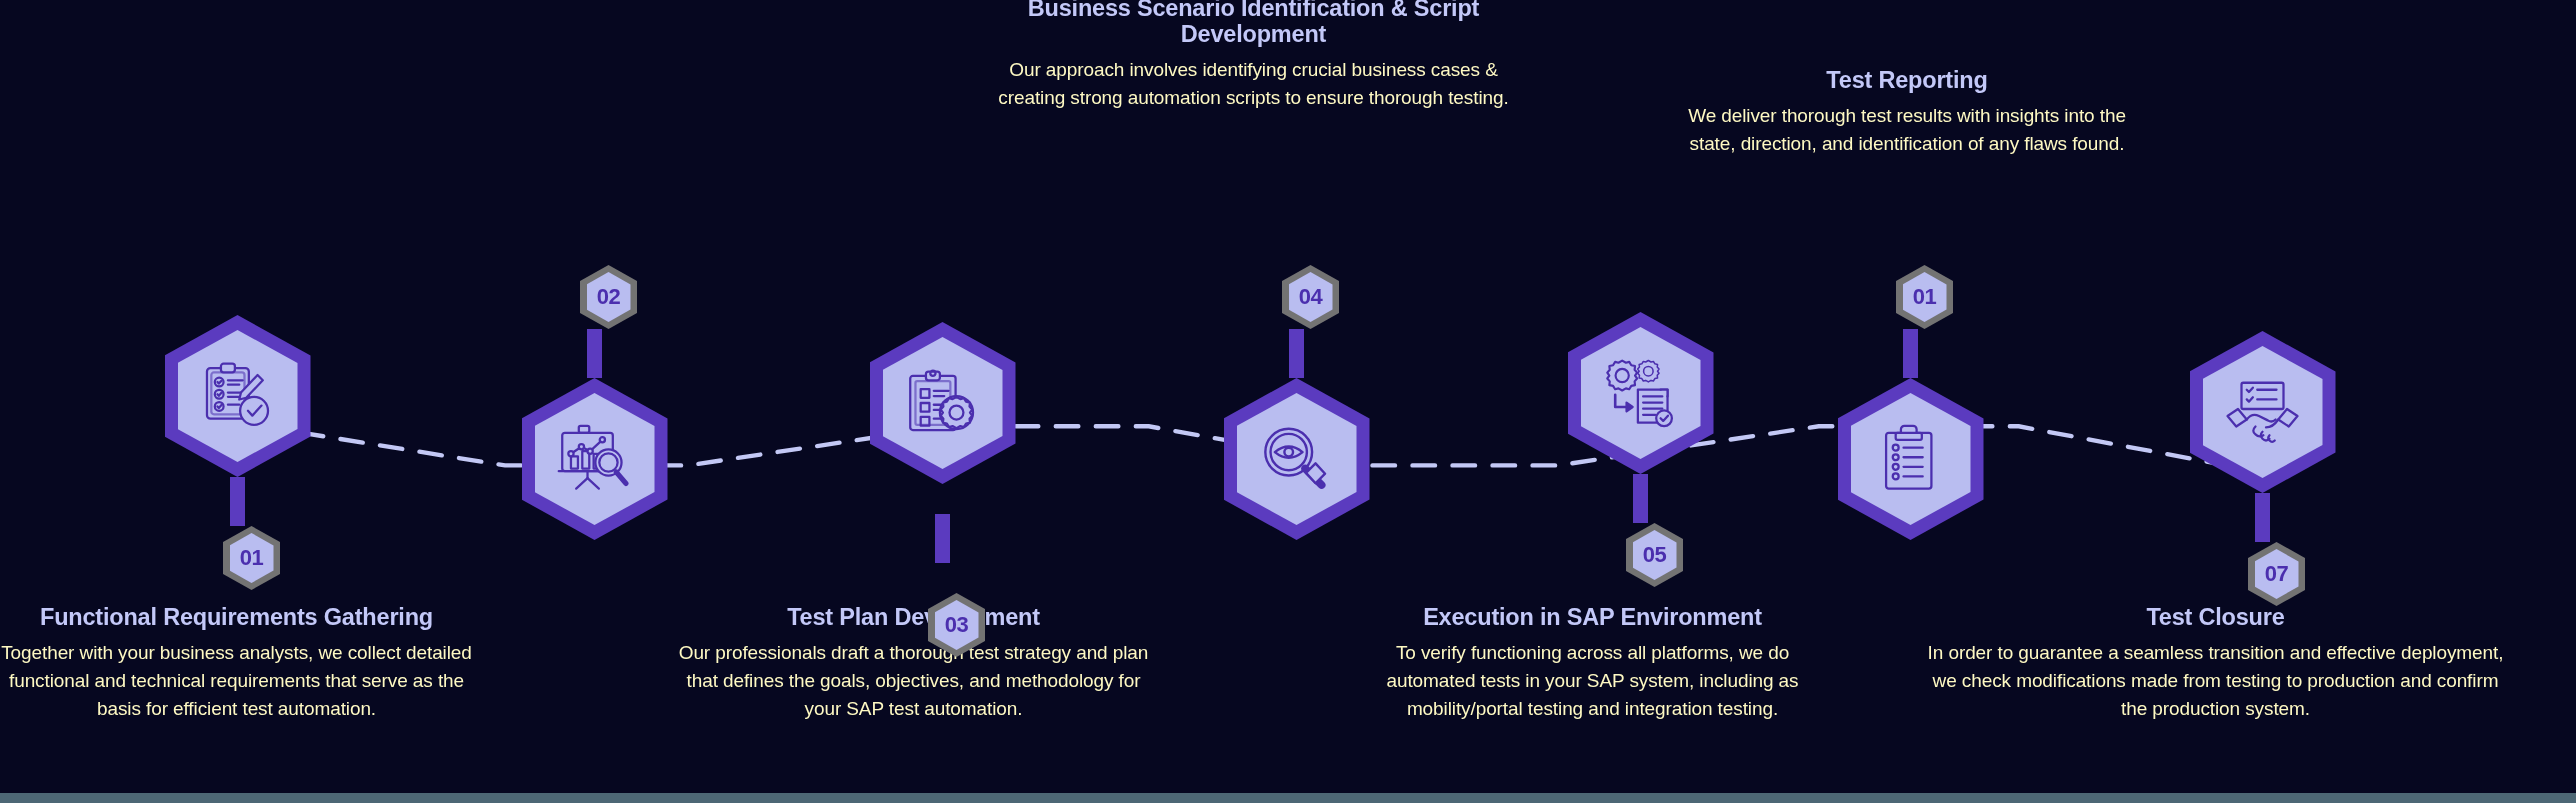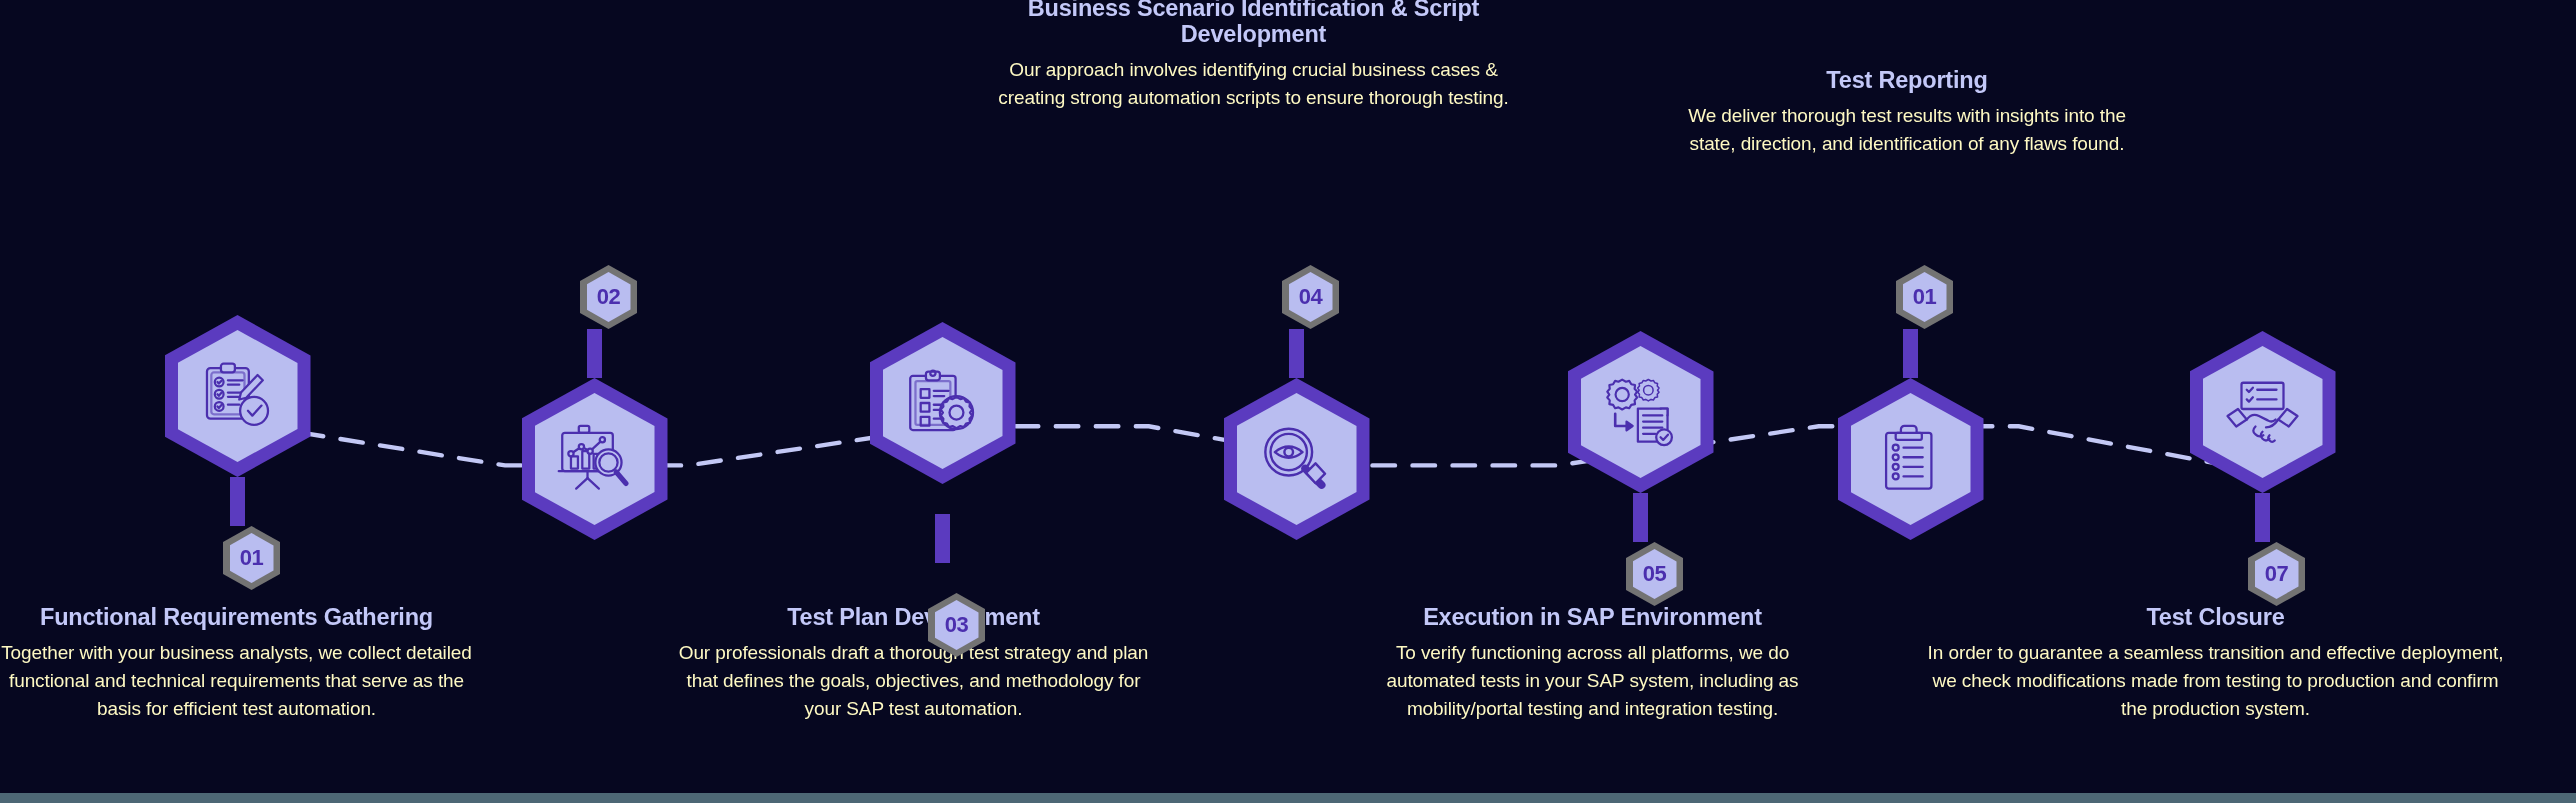--- a/index.html
+++ b/index.html
@@ -243,21 +243,21 @@
       </div>
     </div>
     <div class="stem"></div>
     <div class="badge-outer">
       <div class="badge-inner">
         <span class="badge-num">04</span>
       </div>
     </div>
   </div>
 
-  <div class="node" style="left:1549px; top:331px;">
+  <div class="node" style="left:1549px; top:312px;">
     <div class="hex-outer">
       <div class="hex-inner">
         <svg width="75" height="70" viewBox="0 0 86 80">
           <g fill="none" stroke="#4b2fae" stroke-width="2.6" stroke-linejoin="round" stroke-linecap="round">
             <g transform="translate(22,20) scale(0.95)">
               <path d="M0,-18 L4.5,-15.5 L8.5,-16.5 L11,-12.5 L15.5,-11.5 L15,-7 L18,-3.5 L15.5,0 L18,3.5 L15,7 L15.5,11.5 L11,12.5 L8.5,16.5 L4.5,15.5 L0,18 L-4.5,15.5 L-8.5,16.5 L-11,12.5 L-15.5,11.5 L-15,7 L-18,3.5 L-15.5,0 L-18,-3.5 L-15,-7 L-15.5,-11.5 L-11,-12.5 L-8.5,-16.5 L-4.5,-15.5 Z"></path>
               <circle cx="0" cy="0" r="8"></circle>
             </g>
             <g transform="translate(52,15) scale(0.68)">
               <path d="M0,-18 L4.5,-15.5 L8.5,-16.5 L11,-12.5 L15.5,-11.5 L15,-7 L18,-3.5 L15.5,0 L18,3.5 L15,7 L15.5,11.5 L11,12.5 L8.5,16.5 L4.5,15.5 L0,18 L-4.5,15.5 L-8.5,16.5 L-11,12.5 L-15.5,11.5 L-15,7 L-18,3.5 L-15.5,0 L-18,-3.5 L-15,-7 L-15.5,-11.5 L-11,-12.5 L-8.5,-16.5 L-4.5,-15.5 Z"></path>

